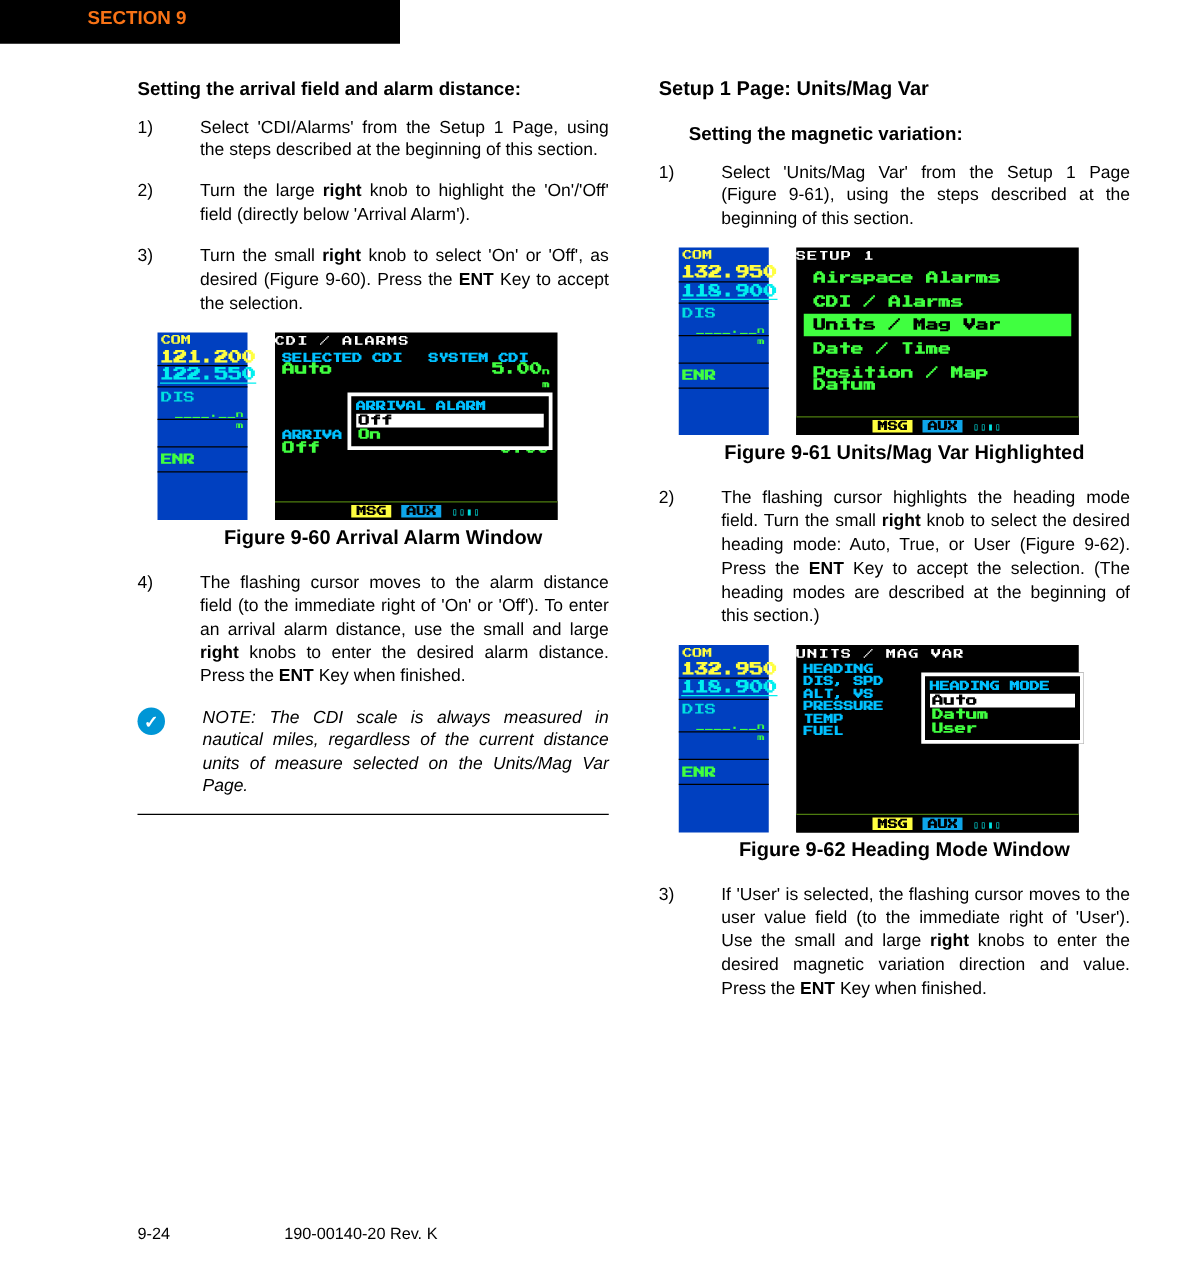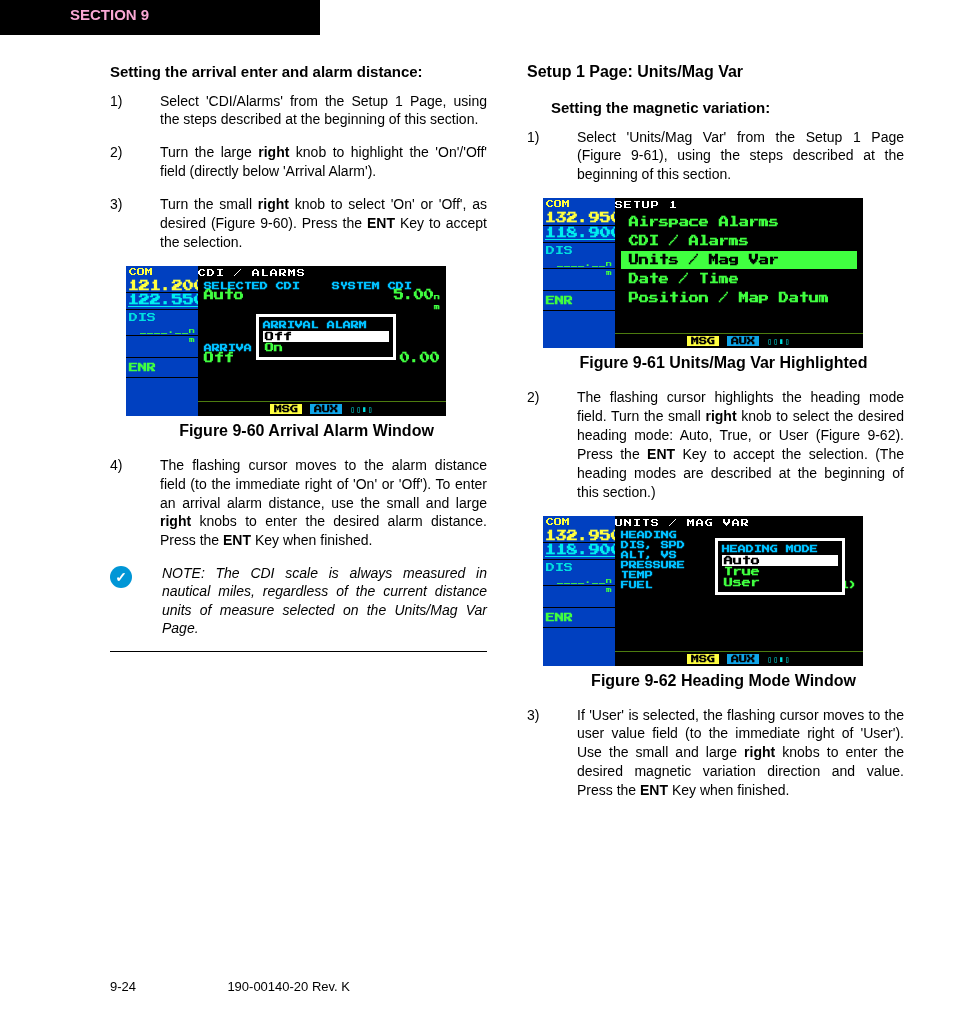--- a/index.html
+++ b/index.html
@@ -7,21 +7,21 @@
     font-family: "Myriad Pro", "Helvetica Neue", Arial, sans-serif;
     font-size: 14px;
     width: 954px;
     height: 1014px;
     background: #fff;
     color: #000;
     position: relative;
   }
   .section-tab {
     background: #000;
-    color: #f9a8d4;
+    color: #f97316;
     font-weight: bold;
     padding: 6px 18px 10px 70px;
     width: 320px;
     font-size: 15px;
     line-height: 1.25;
     margin-bottom: 28px;
   }
   .page-body {
     display: flex;
     gap: 40px;
@@ -67,20 +67,21 @@
   }
 
   
   .gps {
     width: 320px;
     height: 150px;
     font-family: "Press Start 2P", "Lucida Console", Monaco, monospace;
     font-size: 9px;
     position: relative;
     display: flex;
+    gap: 22px;
   }
   .gps-left {
     width: 72px;
     background: #0040c0;
     display: flex;
     flex-direction: column;
   }
   .gps-cell {
     border-bottom: 1px solid #000;
     padding: 2px 3px;
@@ -228,21 +229,21 @@
 </head>
 <body>
 
 <div class="section-tab">
   <div>SECTION 9</div>
 </div>
 
 <div class="page-body">
 
   <div class="col">
-    <h3 class="sub-block">Setting the arrival enter and alarm distance:</h3>
+    <h3 class="sub-block">Setting the arrival field and alarm distance:</h3>
     <ol class="steps">
       <li>Select 'CDI/Alarms' from the Setup 1 Page, using the steps described at the beginning of this section.</li>
       <li><span>Turn the large </span><b>right</b><span> knob to highlight the 'On'/'Off' field (directly below 'Arrival Alarm').</span></li>
       <li><span>Turn the small </span><b>right</b><span> knob to select 'On' or 'Off', as desired (Figure 9-60).  Press the </span><b>ENT</b><span> Key to accept the selection.</span></li>
     </ol>
 
     <div class="figure">
       <div class="gps">
         <div class="gps-left">
           <div class="gps-cell com-label">COM</div>
@@ -264,21 +265,21 @@
             <span><span>5.00</span><span style="font-size:6px;white-space:pre">n
 m</span></span>
           </div>
           <div class="gps-row" style="margin-top:30px">
             <span class="k">ARRIVA</span>
           </div>
           <div class="gps-val-pair">
             <span>Off</span>
             <span>0.00</span>
           </div>
-          <div class="gps-popup" style="top:48px; left:58px; width:140px">
+          <div class="gps-popup" style="top:48px; left:58px; width:164px">
             <div class="gps-popup-title">ARRIVAL ALARM</div>
             <div class="gps-popup-item sel">Off</div>
             <div class="gps-popup-item">On</div>
           </div>
           <div class="gps-bottom">
             <span class="msg">MSG</span>
             <span class="aux">AUX</span>
             <span class="bars">▯▯▮▯</span>
           </div>
         </div>
@@ -366,21 +367,21 @@
           <div class="gps-row">
               <span class="k">TEMP</span>
             </div>
           <div class="gps-row">
               <span class="k">FUEL</span>
               <span class="v">Gallons (gl)</span>
             </div>
           <div class="gps-popup" style="top:22px; left:100px; width:130px">
             <div class="gps-popup-title">HEADING MODE</div>
             <div class="gps-popup-item sel">Auto</div>
-            <div class="gps-popup-item">True</div>
+            <div class="gps-popup-item">Datum</div>
             <div class="gps-popup-item">User</div>
           </div>
           <div class="gps-bottom">
             <span class="msg">MSG</span>
             <span class="aux">AUX</span>
             <span class="bars">▯▯▮▯</span>
           </div>
         </div>
       </div>
       <div class="figcaption">Figure 9-62  Heading Mode Window</div>

